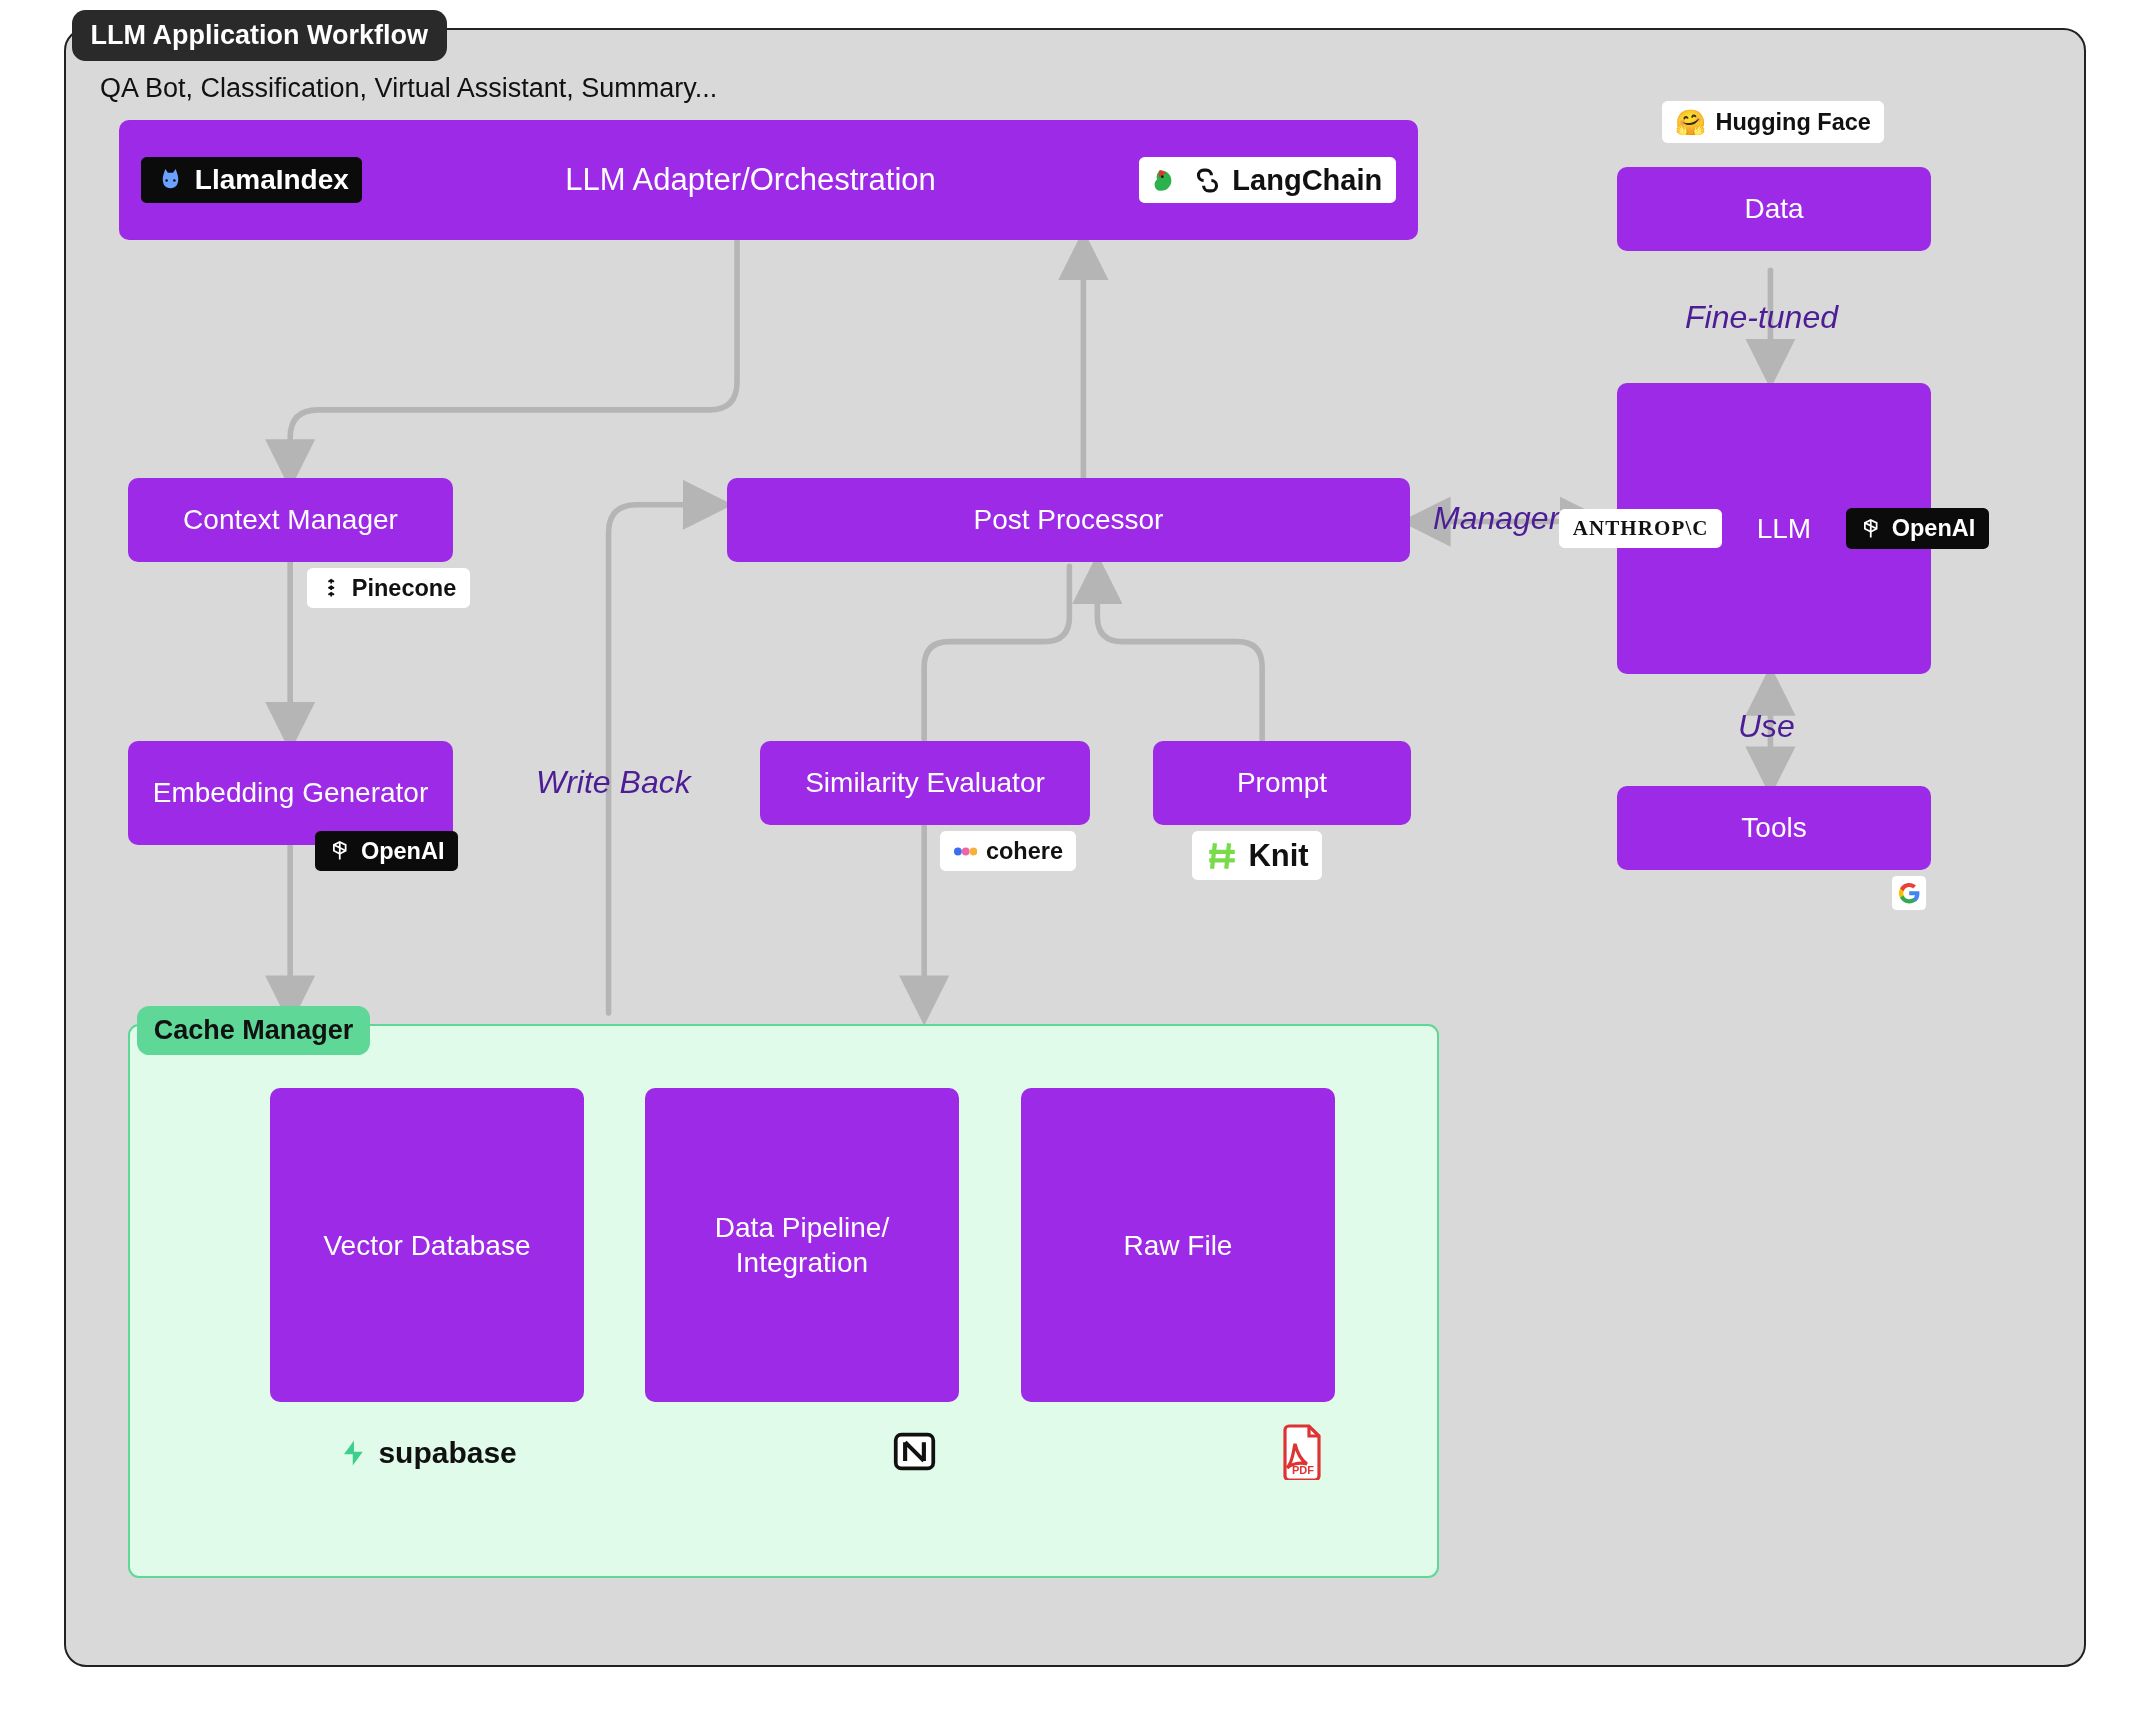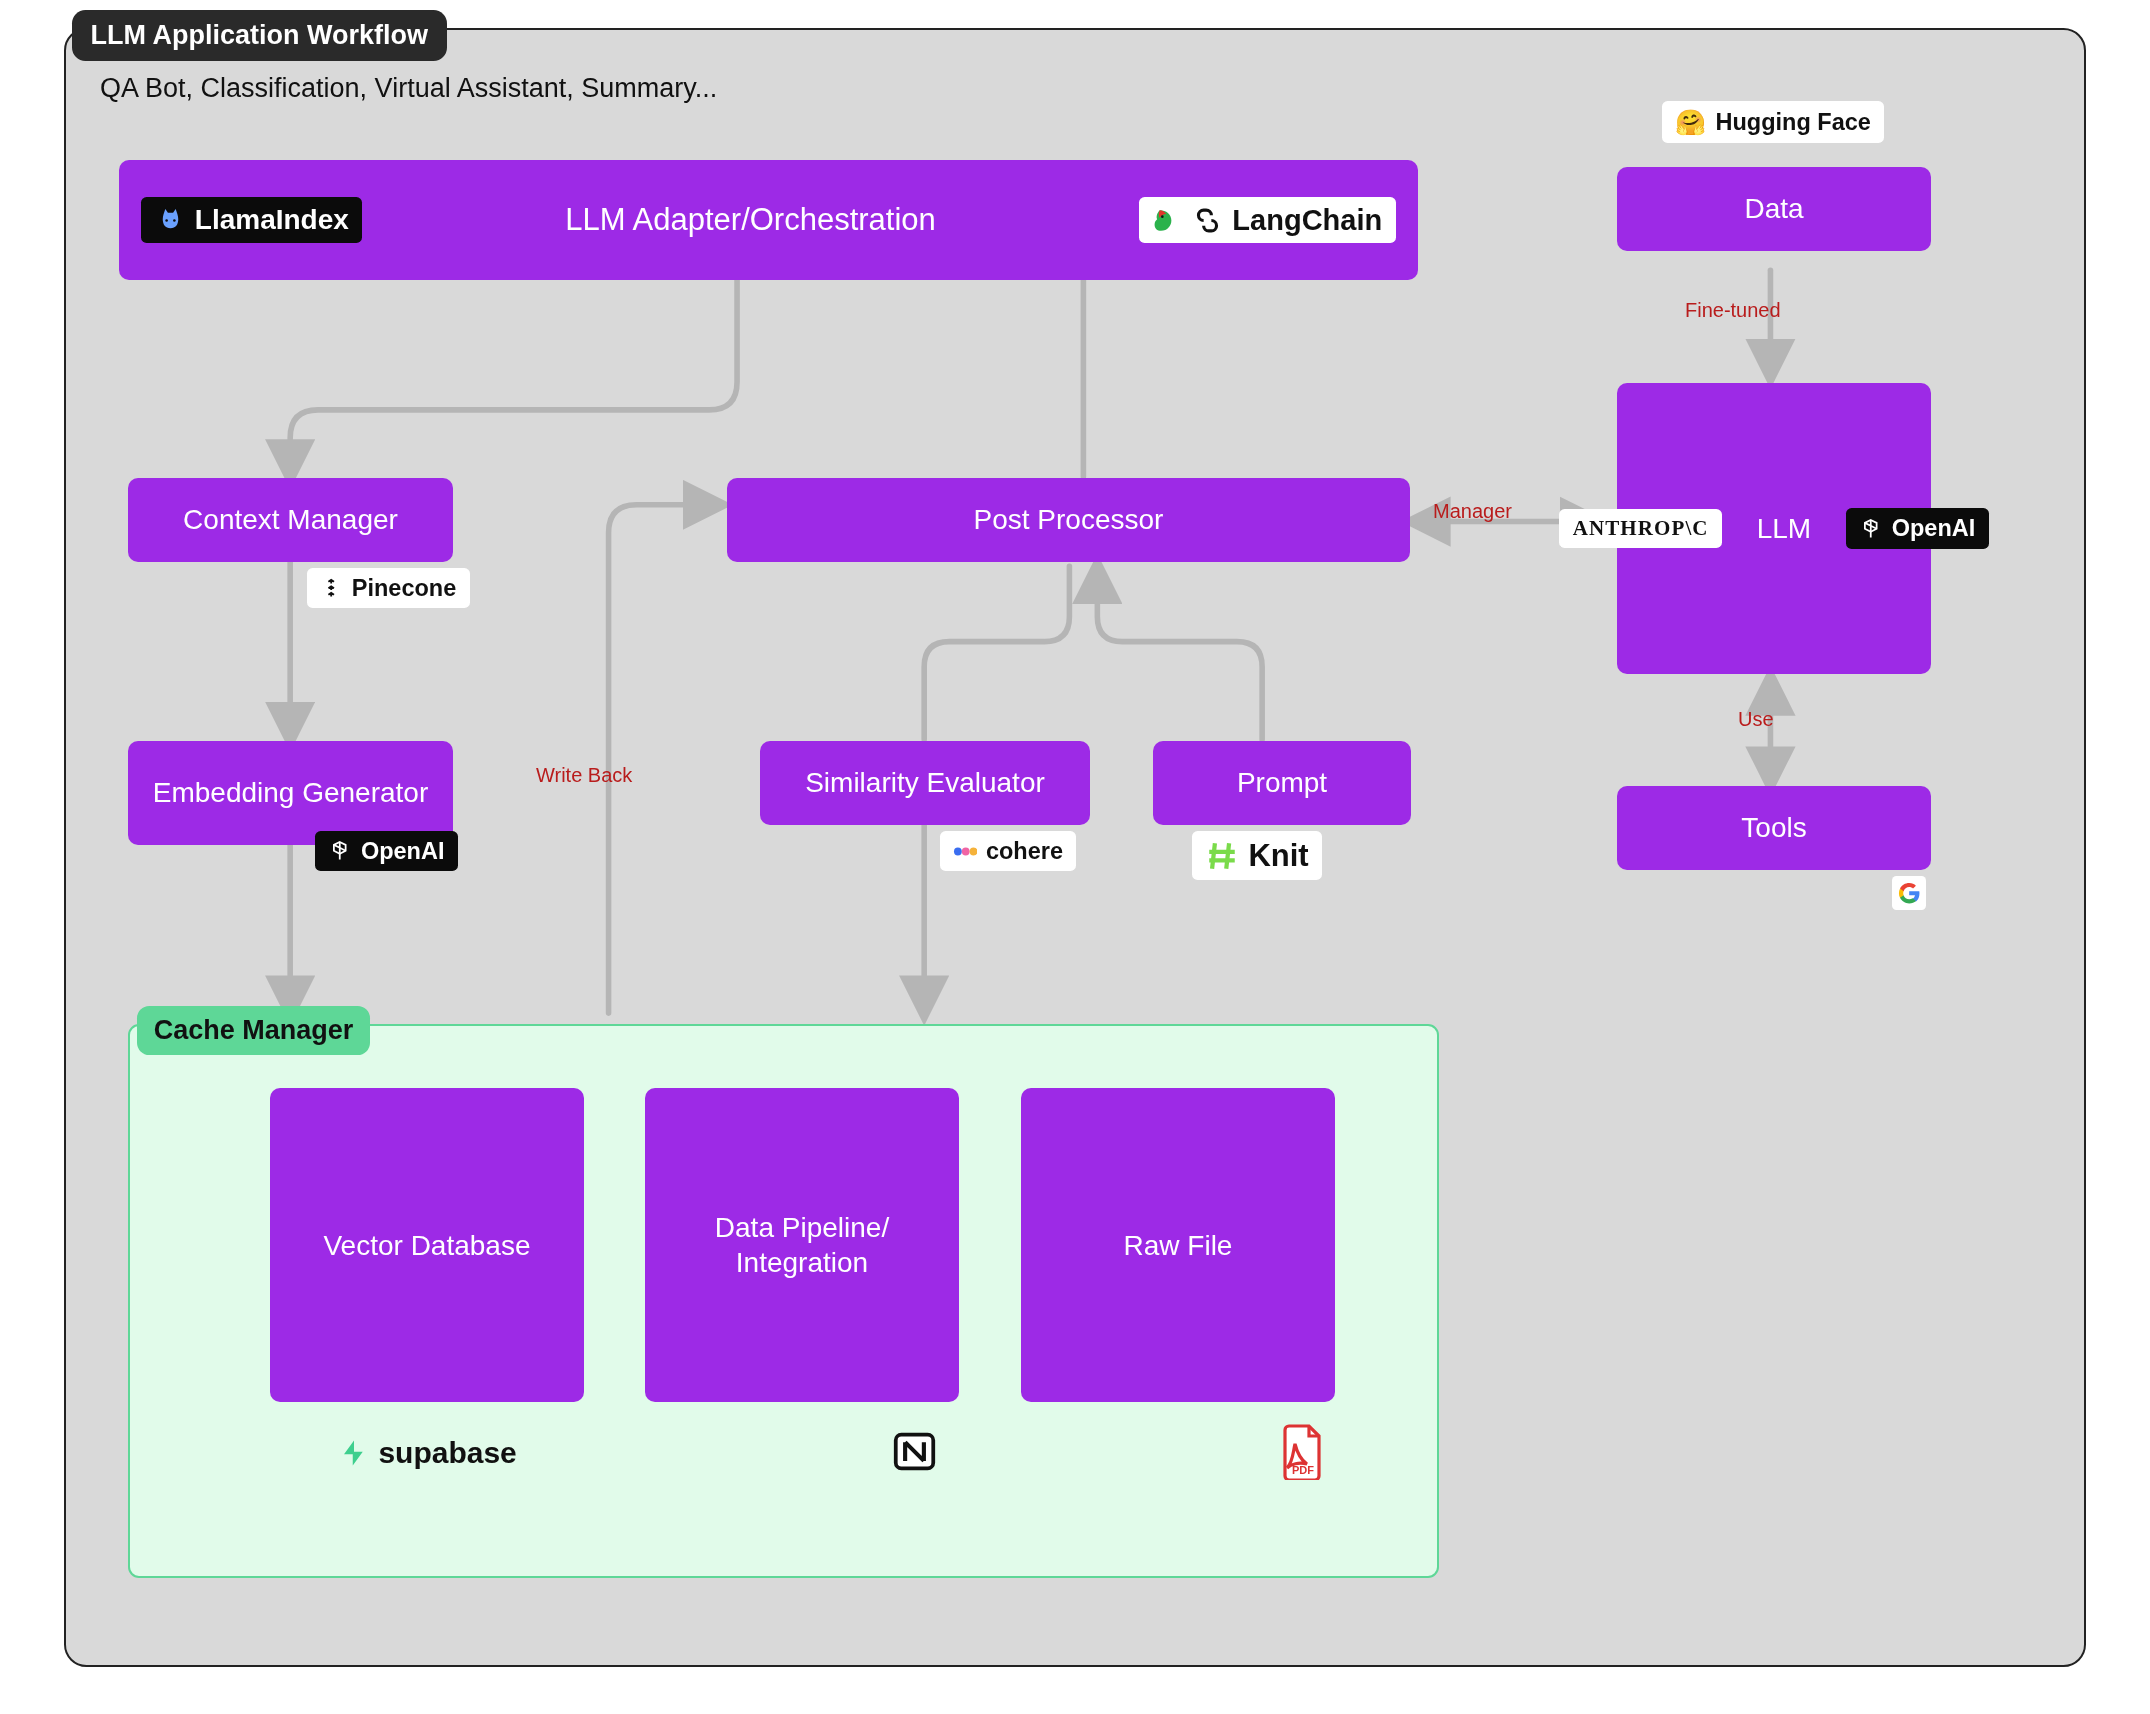--- a/index.html
+++ b/index.html
@@ -58,43 +58,44 @@
     background:var(--purple);
     color:var(--purple-text);
     display:flex;
     align-items:center;
     justify-content:center;
     text-align:center;
     font-size:28px;
     font-weight:500;
     border-radius:10px;
   }
-  .big { font-size:31px;margin-top:40px; }
+  .big { font-size:31px; }
   .node .label { padding:5.6px 15.7px; }
 
   .chip {
     position:absolute;
     background:#ffffff;
     color:#111;
     display:flex;
     align-items:center;
     justify-content:center;
     font-size:23.5px;
     font-weight:600;
     border-radius:5.6px;
     padding:6.7px 13.4px;
     gap:9px;
   }
   .chip.black { background:var(--black); color:#fff; }
 
   .edge-label {
     position:absolute;
-    font-size:20px;
-    color:#b91c1c;
+    font-size:32px;
+    color:#4c1d95;
     font-weight:500;
+    font-style:italic;
   }
 
   .cache {
     position:absolute;
     left:62px; top:994px;
     width:1311px; height:554px;
     background:var(--cache-bg);
     border:2.8px solid var(--cache-border);
     border-radius:11px;
   }

